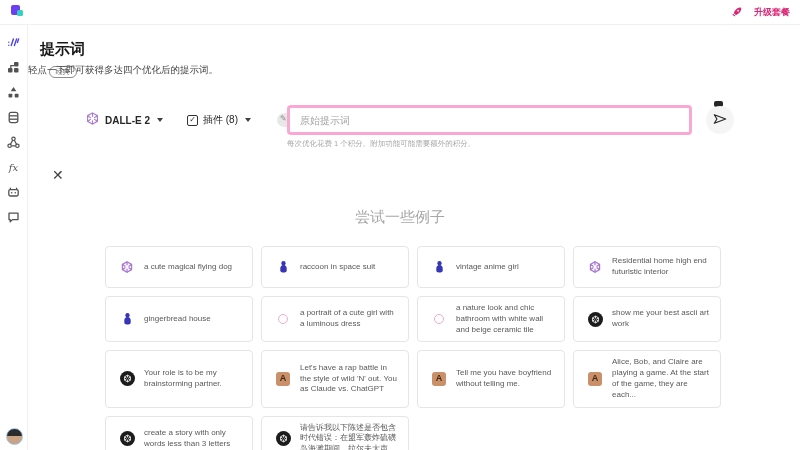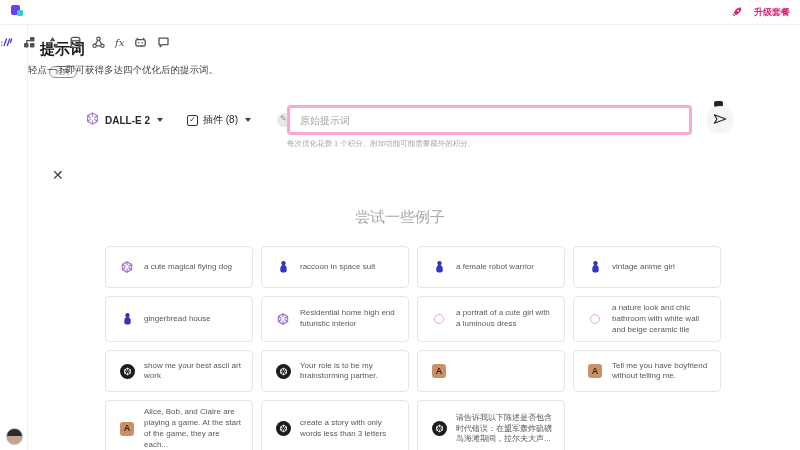--- a/index.html
+++ b/index.html
@@ -13,21 +13,21 @@
     border-bottom:1px solid #f0f0f0;display:flex;align-items:center;justify-content:space-between;
     padding:0 10px;box-sizing:border-box;z-index:5;}
   .logo{position:relative;width:16px;height:16px;}
   .logo .sq1{position:absolute;left:1px;top:1px;width:9px;height:10px;background:#6d3ff2;border-radius:2px;}
   .logo .sq2{position:absolute;left:7px;top:6px;width:6px;height:6px;background:#35d0c2;border-radius:1.5px;}
   .upgrade{display:flex;align-items:center;gap:12px;color:#db2777;font-size:9px;font-weight:bold;cursor:pointer;}
   .upgrade svg{display:block;}
   
   .sidebar{position:absolute;left:0;top:25px;width:28px;height:425px;border-right:1px solid #f0f0f0;
     background:#fff;box-sizing:border-box;z-index:4;}
-  .side-icons{display:flex;flex-direction:row;align-items:center;gap:10px;padding-top:10px;}
+  .side-icons{display:flex;flex-direction:column;align-items:center;gap:10px;padding-top:10px;}
   .side-ic{width:15px;height:15px;display:flex;align-items:center;justify-content:center;color:#525252;cursor:pointer;}
   .side-ic.active{color:#4f46e5;}
   .side-ic svg{display:block;}
   .fx-glyph{font-family:"DejaVu Serif","Liberation Serif",serif;font-style:italic;font-size:10px;color:#525252;}
   .avatar{position:absolute;left:6px;bottom:5px;width:15px;height:15px;border-radius:50%;
     border:1px solid #9cc4ea;background:linear-gradient(180deg,#2b2b2b 48%,#caa384 48%);cursor:pointer;}
   
   .page-title-row{position:absolute;left:40px;top:40px;display:flex;align-items:center;gap:7px;flex-direction:column;}
   .page-title{font-size:15px;font-weight:bold;color:#171717;}
   .title-badge{font-size:7px;color:#595959;border:1px solid #8c8c8c;border-radius:9px;padding:1px 6px;line-height:1.2;}
@@ -216,46 +216,38 @@
         </svg>
       </span>
       <span class="card-tx">raccoon in space suit</span>
     </div>
     <div class="card">
       <span class="card-ic">
         <svg width="11" height="14" viewBox="0 0 12 14">
           <path fill="#3535b8" d="M6 .5 a2.4 2.4 0 0 1 2.4 2.4 c0 1-.6 1.7-1.2 2.1 1.6.6 2.3 2 2.3 3.6 v2.6 c0 .6-.4 1-1 1.3 -1.6.8-3.4.8-5 0 -.6-.3-1-.7-1-1.3 V8.6 c0-1.6.7-3 2.3-3.6 C4.2 4.6 3.6 3.9 3.6 2.9 A2.4 2.4 0 0 1 6 .5 Z"></path>
         </svg>
       </span>
-      <span class="card-tx">a female robot warrior</span>
-    </div>
-    <div class="card">
-      <span class="card-ic">
-        <svg width="11" height="14" viewBox="0 0 12 14">
-          <path fill="#3535b8" d="M6 .5 a2.4 2.4 0 0 1 2.4 2.4 c0 1-.6 1.7-1.2 2.1 1.6.6 2.3 2 2.3 3.6 v2.6 c0 .6-.4 1-1 1.3 -1.6.8-3.4.8-5 0 -.6-.3-1-.7-1-1.3 V8.6 c0-1.6.7-3 2.3-3.6 C4.2 4.6 3.6 3.9 3.6 2.9 A2.4 2.4 0 0 1 6 .5 Z"></path>
-        </svg>
-      </span>
       <span class="card-tx">vintage anime girl</span>
-    </div>
-    <div class="card">
-      <span class="card-ic">
-        <svg width="11" height="14" viewBox="0 0 12 14">
-          <path fill="#3535b8" d="M6 .5 a2.4 2.4 0 0 1 2.4 2.4 c0 1-.6 1.7-1.2 2.1 1.6.6 2.3 2 2.3 3.6 v2.6 c0 .6-.4 1-1 1.3 -1.6.8-3.4.8-5 0 -.6-.3-1-.7-1-1.3 V8.6 c0-1.6.7-3 2.3-3.6 C4.2 4.6 3.6 3.9 3.6 2.9 A2.4 2.4 0 0 1 6 .5 Z"></path>
-        </svg>
-      </span>
-      <span class="card-tx">gingerbread house</span>
     </div>
     <div class="card">
       <span class="card-ic">
         <svg width="14" height="14" viewBox="0 0 24 24" fill="none" stroke="#a678d2" stroke-width="2.2">
           <path d="M12 3 L19.8 7.5 V16.5 L12 21 L4.2 16.5 V7.5 Z"></path>
           <path d="M12 3 V9 M19.8 16.5 L14.6 13 M4.2 16.5 L9.4 13 M12 21 V15 M4.2 7.5 L9.4 11 M19.8 7.5 L14.6 11"></path>
         </svg>
       </span>
       <span class="card-tx">Residential home high end futuristic interior</span>
+    </div>
+    <div class="card">
+      <span class="card-ic">
+        <svg width="11" height="14" viewBox="0 0 12 14">
+          <path fill="#3535b8" d="M6 .5 a2.4 2.4 0 0 1 2.4 2.4 c0 1-.6 1.7-1.2 2.1 1.6.6 2.3 2 2.3 3.6 v2.6 c0 .6-.4 1-1 1.3 -1.6.8-3.4.8-5 0 -.6-.3-1-.7-1-1.3 V8.6 c0-1.6.7-3 2.3-3.6 C4.2 4.6 3.6 3.9 3.6 2.9 A2.4 2.4 0 0 1 6 .5 Z"></path>
+        </svg>
+      </span>
+      <span class="card-tx">gingerbread house</span>
     </div>
     <div class="card">
       <span class="card-ic">
         <span class="ring"></span>
       </span>
       <span class="card-tx">a portrait of a cute girl with a luminous dress</span>
     </div>
     <div class="card">
       <span class="card-ic">
         <span class="ring"></span>
@@ -281,20 +273,21 @@
             <path d="M12 3 V9 M19.8 16.5 L14.6 13 M4.2 16.5 L9.4 13 M12 21 V15 M4.2 7.5 L9.4 11 M19.8 7.5 L14.6 11"></path>
           </svg>
         </span>
       </span>
       <span class="card-tx">Your role is to be my brainstorming partner.</span>
     </div>
     <div class="card">
       <span class="card-ic">
         <span class="anth">A</span>
       </span>
+      <span class="card-tx">Let's have a rap battle in the style of wild 'N' out. You as Claude vs. ChatGPT</span>
     </div>
     <div class="card">
       <span class="card-ic">
         <span class="anth">A</span>
       </span>
       <span class="card-tx">Tell me you have boyfriend without telling me.</span>
     </div>
     <div class="card">
       <span class="card-ic">
         <span class="anth">A</span>

